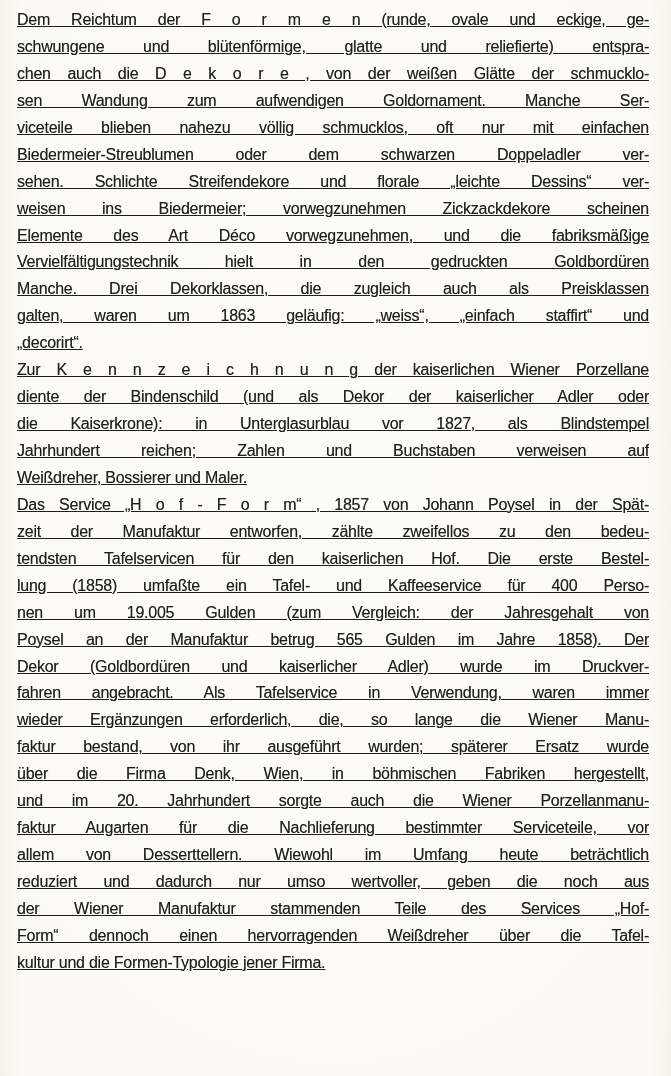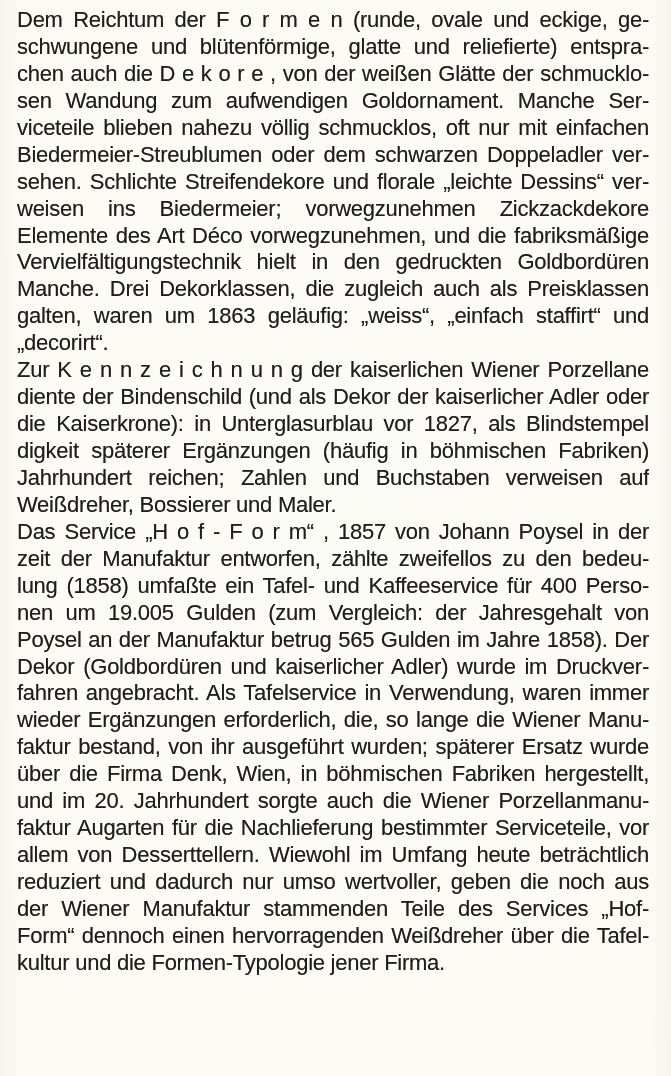--- a/index.html
+++ b/index.html
@@ -21,31 +21,32 @@
   .text-column {
     position: absolute;
     left: 17px;
     top: 7px;
     width: 632px;
   }
   .paragraph {
     margin: 0;
   }
   .line {
-    font-size: 22px;
+    font-size: 16px;
     line-height: 26.95px;
     height: 26.95px;
     letter-spacing: -0.25px;
     color: #1e1e1e;
     text-align: justify;
     text-align-last: justify;
     white-space: normal;
     overflow: hidden;
     
     text-shadow: 0 0 0.5px rgba(30,30,30,0.55);
+    text-decoration: underline;
   }
   .line.para-last {
     text-align: center;
     text-align-last: left;
   }
 </style>
 </head>
 <body>
 
 <div class="page" style="background-color: rgb(251, 250, 242); color: rgb(30, 30, 30);">
@@ -62,27 +63,27 @@
         <div class="line">Elemente des Art Déco vorwegzunehmen, und die fabriksmäßige</div>
         <div class="line">Vervielfältigungstechnik hielt in den gedruckten Goldbordüren</div>
         <div class="line">Manche. Drei Dekorklassen, die zugleich auch als Preisklassen</div>
         <div class="line">galten, waren um 1863 geläufig: „weiss“, „einfach staffirt“ und</div>
         <div class="line para-last">„decorirt“.</div>
       </div>
       <div class="paragraph">
         <div class="line">Zur K e n n z e i c h n u n g der kaiserlichen Wiener Porzellane</div>
         <div class="line">diente der Bindenschild (und als Dekor der kaiserlicher Adler oder</div>
         <div class="line">die Kaiserkrone): in Unterglasurblau vor 1827, als Blindstempel</div>
-        <div class="line">digkeit späterer Ergänzungen (häufig in böhmischen Fabriken)</div>
         <div class="line">Jahrhundert reichen; Zahlen und Buchstaben verweisen auf</div>
         <div class="line para-last">Weißdreher, Bossierer und Maler.</div>
       </div>
       <div class="paragraph">
         <div class="line">Das Service „H o f - F o r m“ ,  1857 von Johann Poysel in der Spät-</div>
         <div class="line">zeit der Manufaktur entworfen, zählte zweifellos zu den bedeu-</div>
+        <div class="line">tendsten Tafelservicen für den kaiserlichen Hof. Die erste Bestel-</div>
         <div class="line">lung (1858) umfaßte ein Tafel- und Kaffeeservice für 400 Perso-</div>
         <div class="line">nen um 19.005 Gulden (zum Vergleich: der Jahresgehalt von</div>
         <div class="line">Poysel an der Manufaktur betrug 565 Gulden im Jahre 1858). Der</div>
         <div class="line">Dekor (Goldbordüren und kaiserlicher Adler) wurde im Druckver-</div>
         <div class="line">fahren angebracht. Als Tafelservice in Verwendung, waren immer</div>
         <div class="line">wieder Ergänzungen erforderlich, die, so lange die Wiener Manu-</div>
         <div class="line">faktur bestand, von ihr ausgeführt wurden; späterer Ersatz wurde</div>
         <div class="line">über die Firma Denk, Wien, in böhmischen Fabriken hergestellt,</div>
         <div class="line">und im 20. Jahrhundert sorgte auch die Wiener Porzellanmanu-</div>
         <div class="line">faktur Augarten für die Nachlieferung bestimmter Serviceteile, vor</div>

